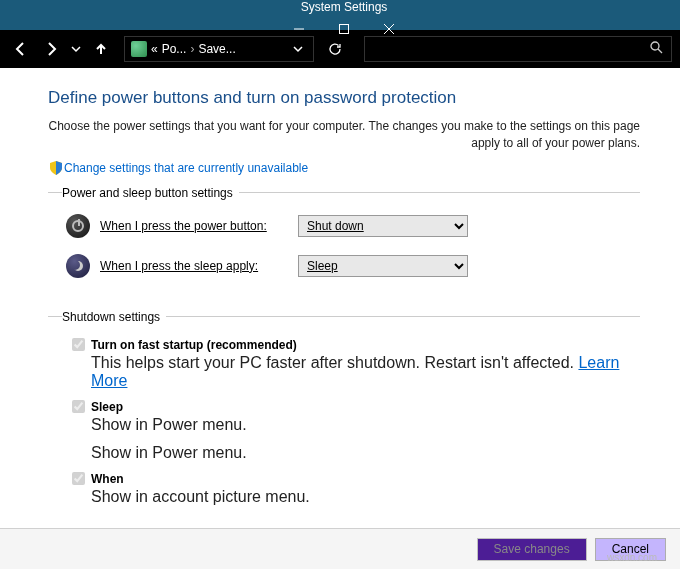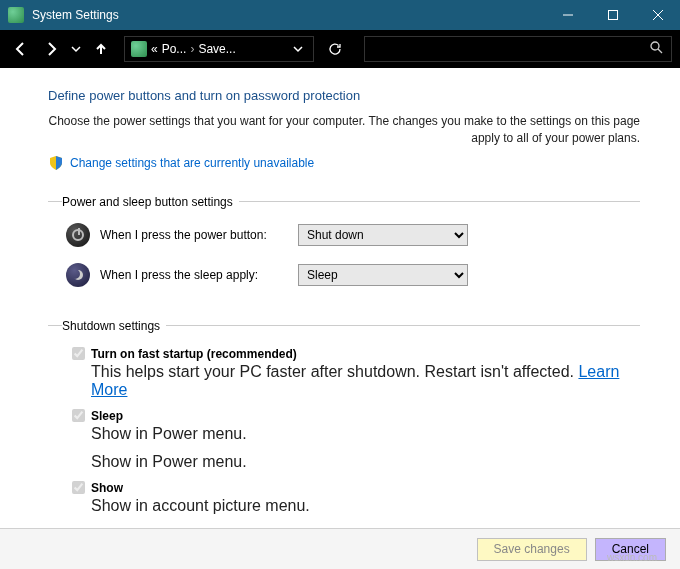--- a/index.html
+++ b/index.html
@@ -12,20 +12,21 @@
     overflow: hidden;
     color: #000;
   }
   .titlebar {
     background: #1b5a7a;
     color: #fff;
     height: 30px;
     display: flex;
     align-items: center;
     padding: 0 0 0 8px;
+    flex-direction: column;
   }
   .titlebar-icon {
     width: 16px; height: 16px;
     background: radial-gradient(circle at 30% 30%, #6fcf97, #2f8f4f);
     border-radius: 2px;
     margin-right: 8px;
   }
   .titlebar-title { flex: 1; font-size: 12px; }
   .titlebar-controls { display: flex; }
   .titlebar-btn {
@@ -89,36 +90,35 @@
     color: #fff;
   }
   .searchbar .search-icon { margin-left: auto; }
   .content {
     padding: 20px 40px 10px 48px;
     height: 460px;
     overflow: auto;
   }
   .page-title {
     color: #1a4f8a;
-    font-size: 13px;
+    font-size: 17px;
     font-weight: 400;
     margin-bottom: 10px;
   }
   .page-desc {
     color: #222;
     font-size: 12px;
     line-height: 1.4;
     margin-bottom: 8px;
     text-align: right;
   }
   .change-link {
     display: flex;
     align-items: center;
-    gap: 6px;
-    margin-bottom: 24px;
+    margin-bottom: 10px;
   }
   .shield-icon {
     width: 16px; height: 16px;
   }
   .change-link a {
     color: #0066cc;
     text-decoration: none;
     font-size: 12px;
   }
   fieldset {
@@ -131,20 +131,21 @@
     padding: 0 6px 0 0;
     font-size: 12px;
     color: #000;
   }
   .row {
     display: flex;
     align-items: center;
     gap: 10px;
     margin-bottom: 16px;
     padding-left: 4px;
+    text-decoration: underline;
   }
   .power-icon-circle {
     width: 24px; height: 24px;
     border-radius: 50%;
     background: radial-gradient(circle at 35% 30%, #555, #111);
     display: flex; align-items: center; justify-content: center;
   }
   .power-glyph { width:12px; height:12px; border:2px solid #bbb; border-radius:50%; position:relative; }
   .power-glyph::after { content:""; position:absolute; left:4px; top:-3px; width:2px; height:7px; background:#bbb; }
   .sleep-icon-circle {
@@ -199,21 +200,21 @@
   }
   .footer button {
     height: 23px;
     padding: 0 16px;
     font-size: 12px;
     background: #c4b5fd;
     border: 1px solid #adadad;
   }
   .footer button:disabled {
     color: #888;
-    background: #fef9c3;
+    background: #4c1d95;
     border-color: #c0c0c0;
   }
   .watermark {
     position: fixed;
     bottom: 6px; right: 23px;
     font-size: 10px; color: #bbb;
     pointer-events: none;
   }
 </style>
 </head>
@@ -351,21 +352,21 @@
       <div class="check-desc">Show in Power menu.</div>
     </div>
 
     <div class="check-item">
       <div class="check-desc">Show in Power menu.</div>
     </div>
 
     <div class="check-item">
       <div class="check-line">
         <input type="checkbox" checked="" disabled="" style="">
-        <span class="check-label">Show</span>
+        <span class="check-label">When</span>
       </div>
       <div class="check-desc">Show in account picture menu.</div>
     </div>
   </fieldset>
 </div>
 
 <div class="footer">
   <button disabled="">Save changes</button>
   <button>Cancel</button>
 </div>

